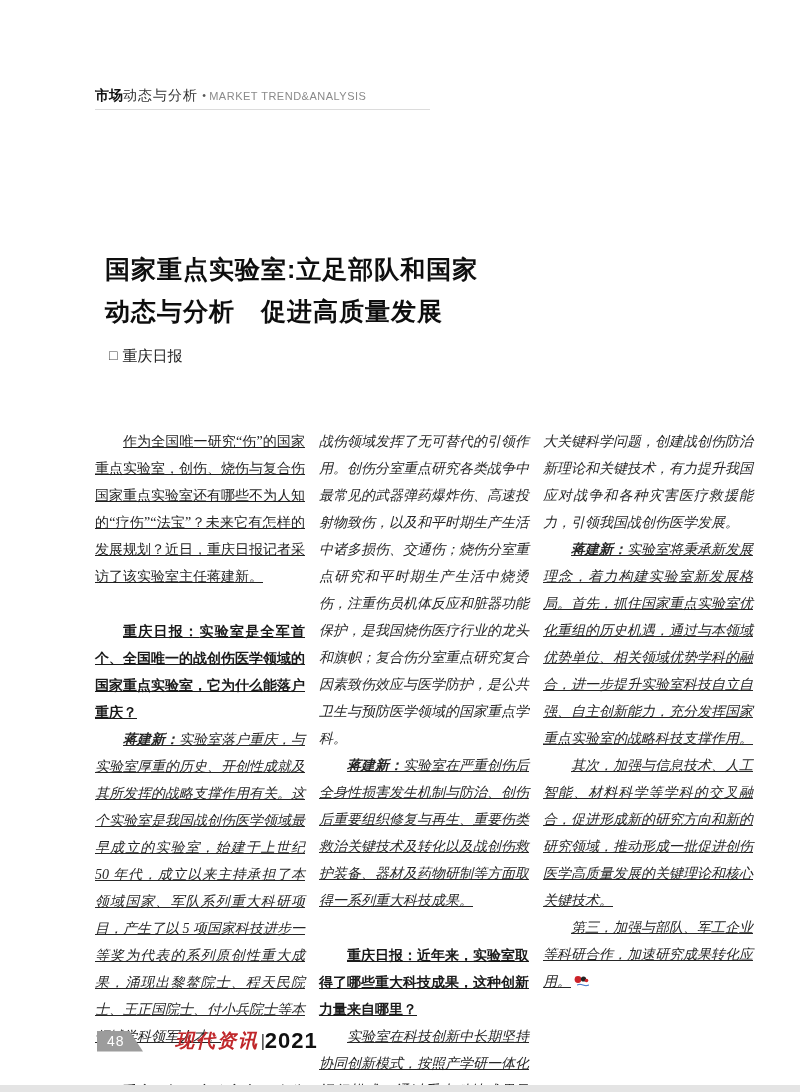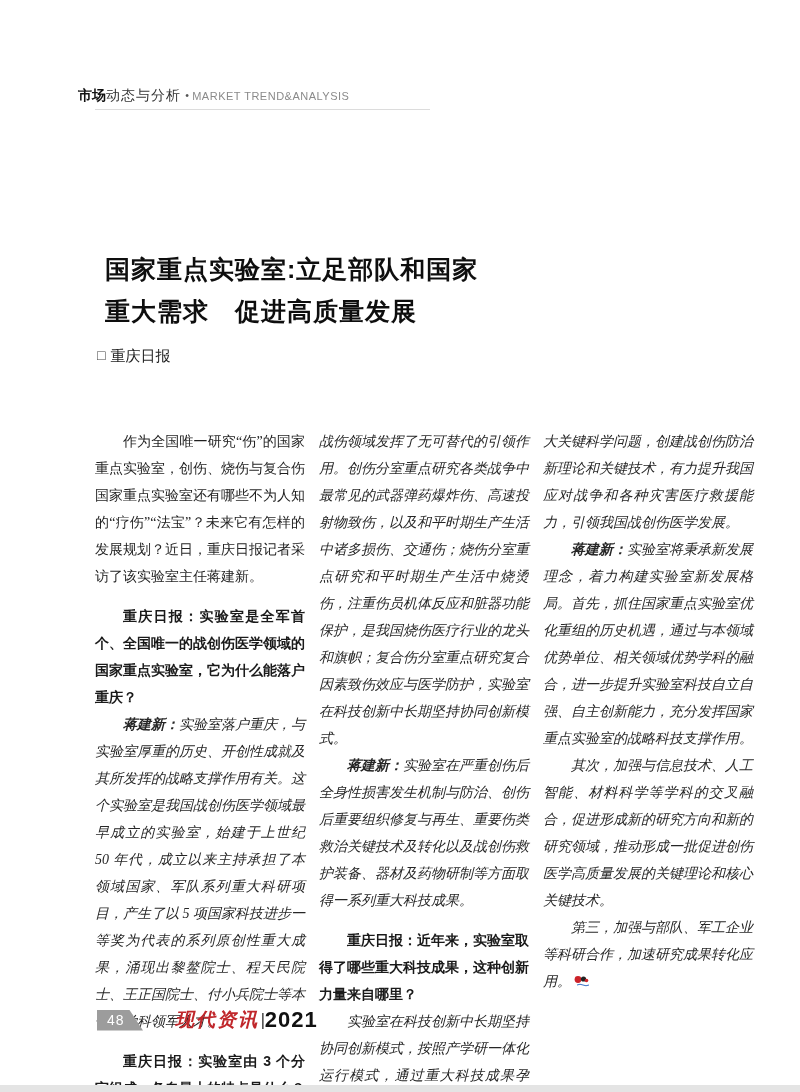--- a/index.html
+++ b/index.html
@@ -3,61 +3,61 @@
 <meta charset="utf-8">
 <style>
   html,body { margin:0; padding:0; background:#ffffff; }
   .page {
     position:relative; width:800px; height:1092px; margin:0 auto;
     background:#ffffff; overflow:hidden;
     font-family:"Liberation Serif", serif; color:#1c1c1c;
   }
 
   
-  .header { position:absolute; left:78px; top:86px; white-space:nowrap; }
+  .header { position:absolute; left:95px; top:86px; white-space:nowrap; }
   .h-cn-bold { font-family:"Liberation Sans", sans-serif; font-weight:bold; font-size:14px; color:#111; }
   .h-cn      { font-family:"Liberation Sans", sans-serif; font-weight:normal; font-size:14px; color:#333; letter-spacing:1px; }
   .h-bullet  { font-size:12px; color:#555; margin:0 3px 0 4px; }
   .h-en      { font-family:"Liberation Sans", sans-serif; font-size:11px; color:#8a8a8a; letter-spacing:0.5px; }
   .header-rule { position:absolute; left:95px; top:109px; width:335px; height:1px; background:#dcdcdc; }
 
   
   .title {
     position:absolute; left:97px; top:240px; margin:8px;
     font-family:"Liberation Sans", sans-serif; font-weight:bold;
     font-size:25px; line-height:42px; color:#0e0e0e; letter-spacing:1px;
   }
   .title-line { display:block; }
-  .byline { position:absolute; left:97px; top:347px; font-family:"Liberation Sans", sans-serif; font-size:15px; color:#222;text-align:center; }
+  .byline { position:absolute; left:109px; top:347px; font-family:"Liberation Sans", sans-serif; font-size:15px; color:#222;text-align:center; }
   .byline-marker { display:inline-block; margin-right:5px; font-size:14px; color:#444; transform:translateY(-1px); }
 
   
   .columns {
     position:absolute; left:95px; top:428px; width:658px;
     display:flex; gap:14px; align-items:flex-start;
   }
   .col { width:210px; font-size:14px; line-height:27px; text-align:justify; }
   .para { margin:0; color:#222; }
-  .indent { text-indent:2em; }
-  .gap1 { margin-top:13px; }
+  .indent { text-indent:2em;text-decoration:underline; }
+  .gap1 { margin-top:28px; }
   .gap2 { margin-top:52px; }
 
   .para.intro { font-family:"Liberation Serif", serif; color:#1f1f1f; }
   .para.question {
     font-family:"Liberation Sans", sans-serif; font-weight:bold; color:#1a1a1a;
   }
   .para.answer, .para.answer-cont, .para.answer-new {
     font-family:"Liberation Serif", serif; font-style:italic; color:#262626;
   }
   .speaker-label { font-weight:bold; }
 
   .end-mark { display:inline-block; width:18px; height:12px; vertical-align:-1px; margin-left:2px; }
 
   
-  .footer { position:absolute; left:97px; top:1007px; display:flex; align-items:center; }
+  .footer { position:absolute; left:97px; top:1028px; display:flex; align-items:center; }
   .page-badge {
     display:inline-block; width:46px; height:21px; background:#9c9c9c;
     clip-path:polygon(0 0, 70% 0, 100% 100%, 0 100%);
     color:#ffffff; font-family:"Liberation Sans", sans-serif; font-size:14px;
     line-height:21px; text-align:left; padding-left:10px; box-sizing:border-box;
     letter-spacing:1px;
   }
   .journal-name {
     margin-left:32px; color:#c0272b; font-family:"Liberation Serif", serif;
     font-weight:bold; font-style:italic; font-size:19px; letter-spacing:2px;
@@ -72,36 +72,36 @@
 
 <div class="page">
 
   <div class="header">
     <span class="h-cn-bold">市场</span><span class="h-cn">动态与分析</span><span class="h-bullet">•</span><span class="h-en">MARKET TREND&amp;ANALYSIS</span>
   </div>
   <div class="header-rule"></div>
 
   <h1 class="title">
     <span class="title-line">国家重点实验室:立足部队和国家</span>
-    <span class="title-line">重大需求　促进高质量发展</span>
+    <span class="title-line">动态与分析　促进高质量发展</span>
   </h1>
 
   <div class="byline">
     <span class="byline-marker">□</span><span>重庆日报</span>
   </div>
 
   <div class="columns" id="columns">
       <div class="col">
         <p class="para intro indent">作为全国唯一研究“伤”的国家重点实验室，创伤、烧伤与复合伤国家重点实验室还有哪些不为人知的“疗伤”“法宝”？未来它有怎样的发展规划？近日，重庆日报记者采访了该实验室主任蒋建新。</p>
         <p class="para question indent gap1"><span class="speaker-label">重庆日报：</span>实验室是全军首个、全国唯一的战创伤医学领域的国家重点实验室，它为什么能落户重庆？</p>
         <p class="para answer indent"><span class="speaker-label">蒋建新：</span>实验室落户重庆，与实验室厚重的历史、开创性成就及其所发挥的战略支撑作用有关。这个实验室是我国战创伤医学领域最早成立的实验室，始建于上世纪 50 年代，成立以来主持承担了本领域国家、军队系列重大科研项目，产生了以 5 项国家科技进步一等奖为代表的系列原创性重大成果，涌现出黎鳌院士、程天民院士、王正国院士、付小兵院士等本领域学科领军人才。</p>
         <p class="para question indent gap1"><span class="speaker-label">重庆日报：</span>实验室由 3 个分室组成，各自最大的特点是什么？</p>
       </div>
       <div class="col">
-        <p class="para answer-cont">战伤领域发挥了无可替代的引领作用。创伤分室重点研究各类战争中最常见的武器弹药爆炸伤、高速投射物致伤，以及和平时期生产生活中诸多损伤、交通伤；烧伤分室重点研究和平时期生产生活中烧烫伤，注重伤员机体反应和脏器功能保护，是我国烧伤医疗行业的龙头和旗帜；复合伤分室重点研究复合因素致伤效应与医学防护，实验室在科技创新中长期坚持协同创新模式。</p>
+        <p class="para answer-cont">战伤领域发挥了无可替代的引领作用。创伤分室重点研究各类战争中最常见的武器弹药爆炸伤、高速投射物致伤，以及和平时期生产生活中诸多损伤、交通伤；烧伤分室重点研究和平时期生产生活中烧烫伤，注重伤员机体反应和脏器功能保护，是我国烧伤医疗行业的龙头和旗帜；复合伤分室重点研究复合因素致伤效应与医学防护，是公共卫生与预防医学领域的国家重点学科。</p>
         <p class="para answer indent"><span class="speaker-label">蒋建新：</span>实验室在严重创伤后全身性损害发生机制与防治、创伤后重要组织修复与再生、重要伤类救治关键技术及转化以及战创伤救护装备、器材及药物研制等方面取得一系列重大科技成果。</p>
         <p class="para question indent gap1"><span class="speaker-label">重庆日报：</span>近年来，实验室取得了哪些重大科技成果，这种创新力量来自哪里？</p>
         <p class="para answer-new indent">实验室在科技创新中长期坚持协同创新模式，按照产学研一体化运行模式，通过重大科技成果孕育、产生，不断解决战创伤医学领域内的重</p>
       </div>
       <div class="col">
         <p class="para answer-cont">大关键科学问题，创建战创伤防治新理论和关键技术，有力提升我国应对战争和各种灾害医疗救援能力，引领我国战创伤医学发展。</p>
         <p class="para answer indent"><span class="speaker-label">蒋建新：</span>实验室将秉承新发展理念，着力构建实验室新发展格局。首先，抓住国家重点实验室优化重组的历史机遇，通过与本领域优势单位、相关领域优势学科的融合，进一步提升实验室科技自立自强、自主创新能力，充分发挥国家重点实验室的战略科技支撑作用。</p>
         <p class="para answer-new indent">其次，加强与信息技术、人工智能、材料科学等学科的交叉融合，促进形成新的研究方向和新的研究领域，推动形成一批促进创伤医学高质量发展的关键理论和核心关键技术。</p>
         <p class="para answer-new indent">第三，加强与部队、军工企业等科研合作，加速研究成果转化应用。<svg class="end-mark" viewBox="0 0 18 12">
             <circle cx="5" cy="4.5" r="3.4" fill="#cc2229"></circle>

